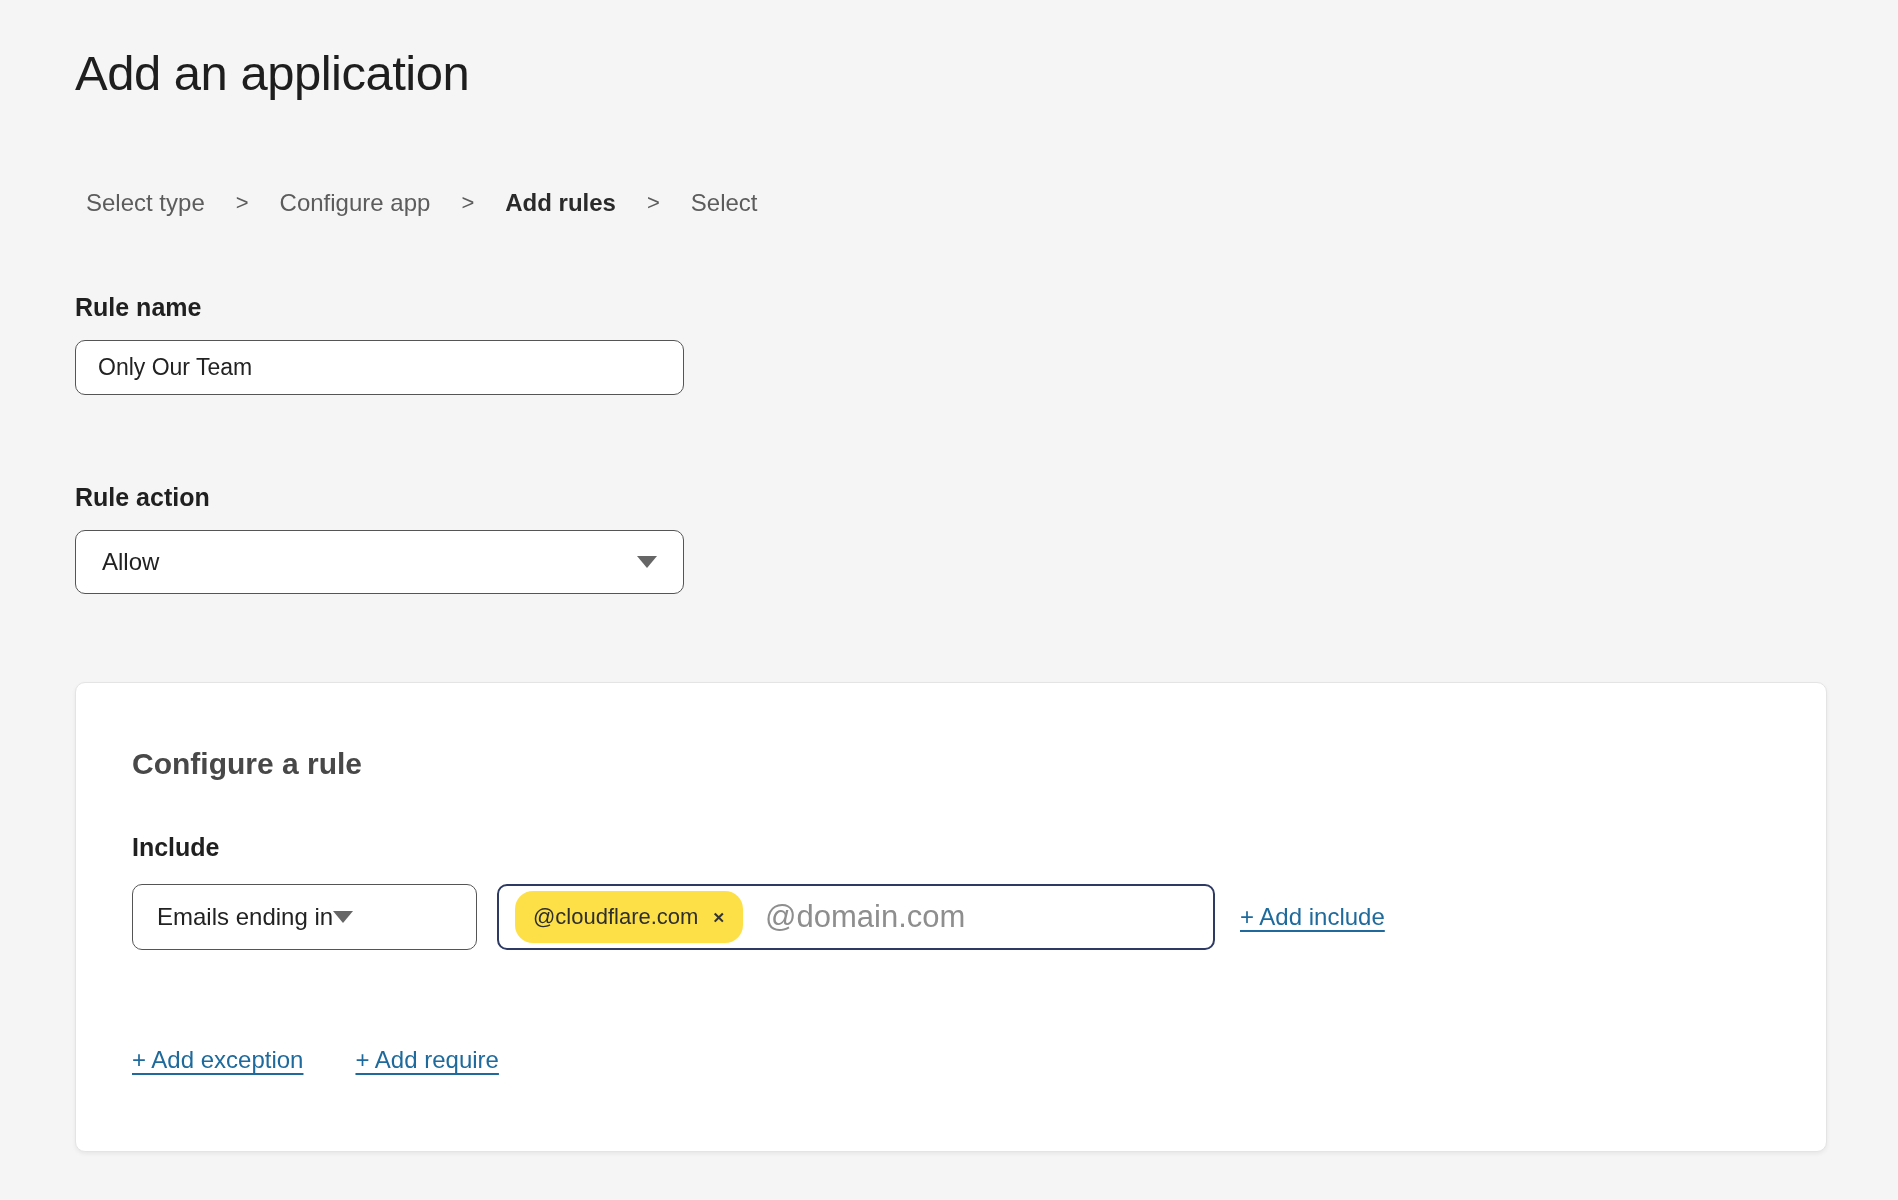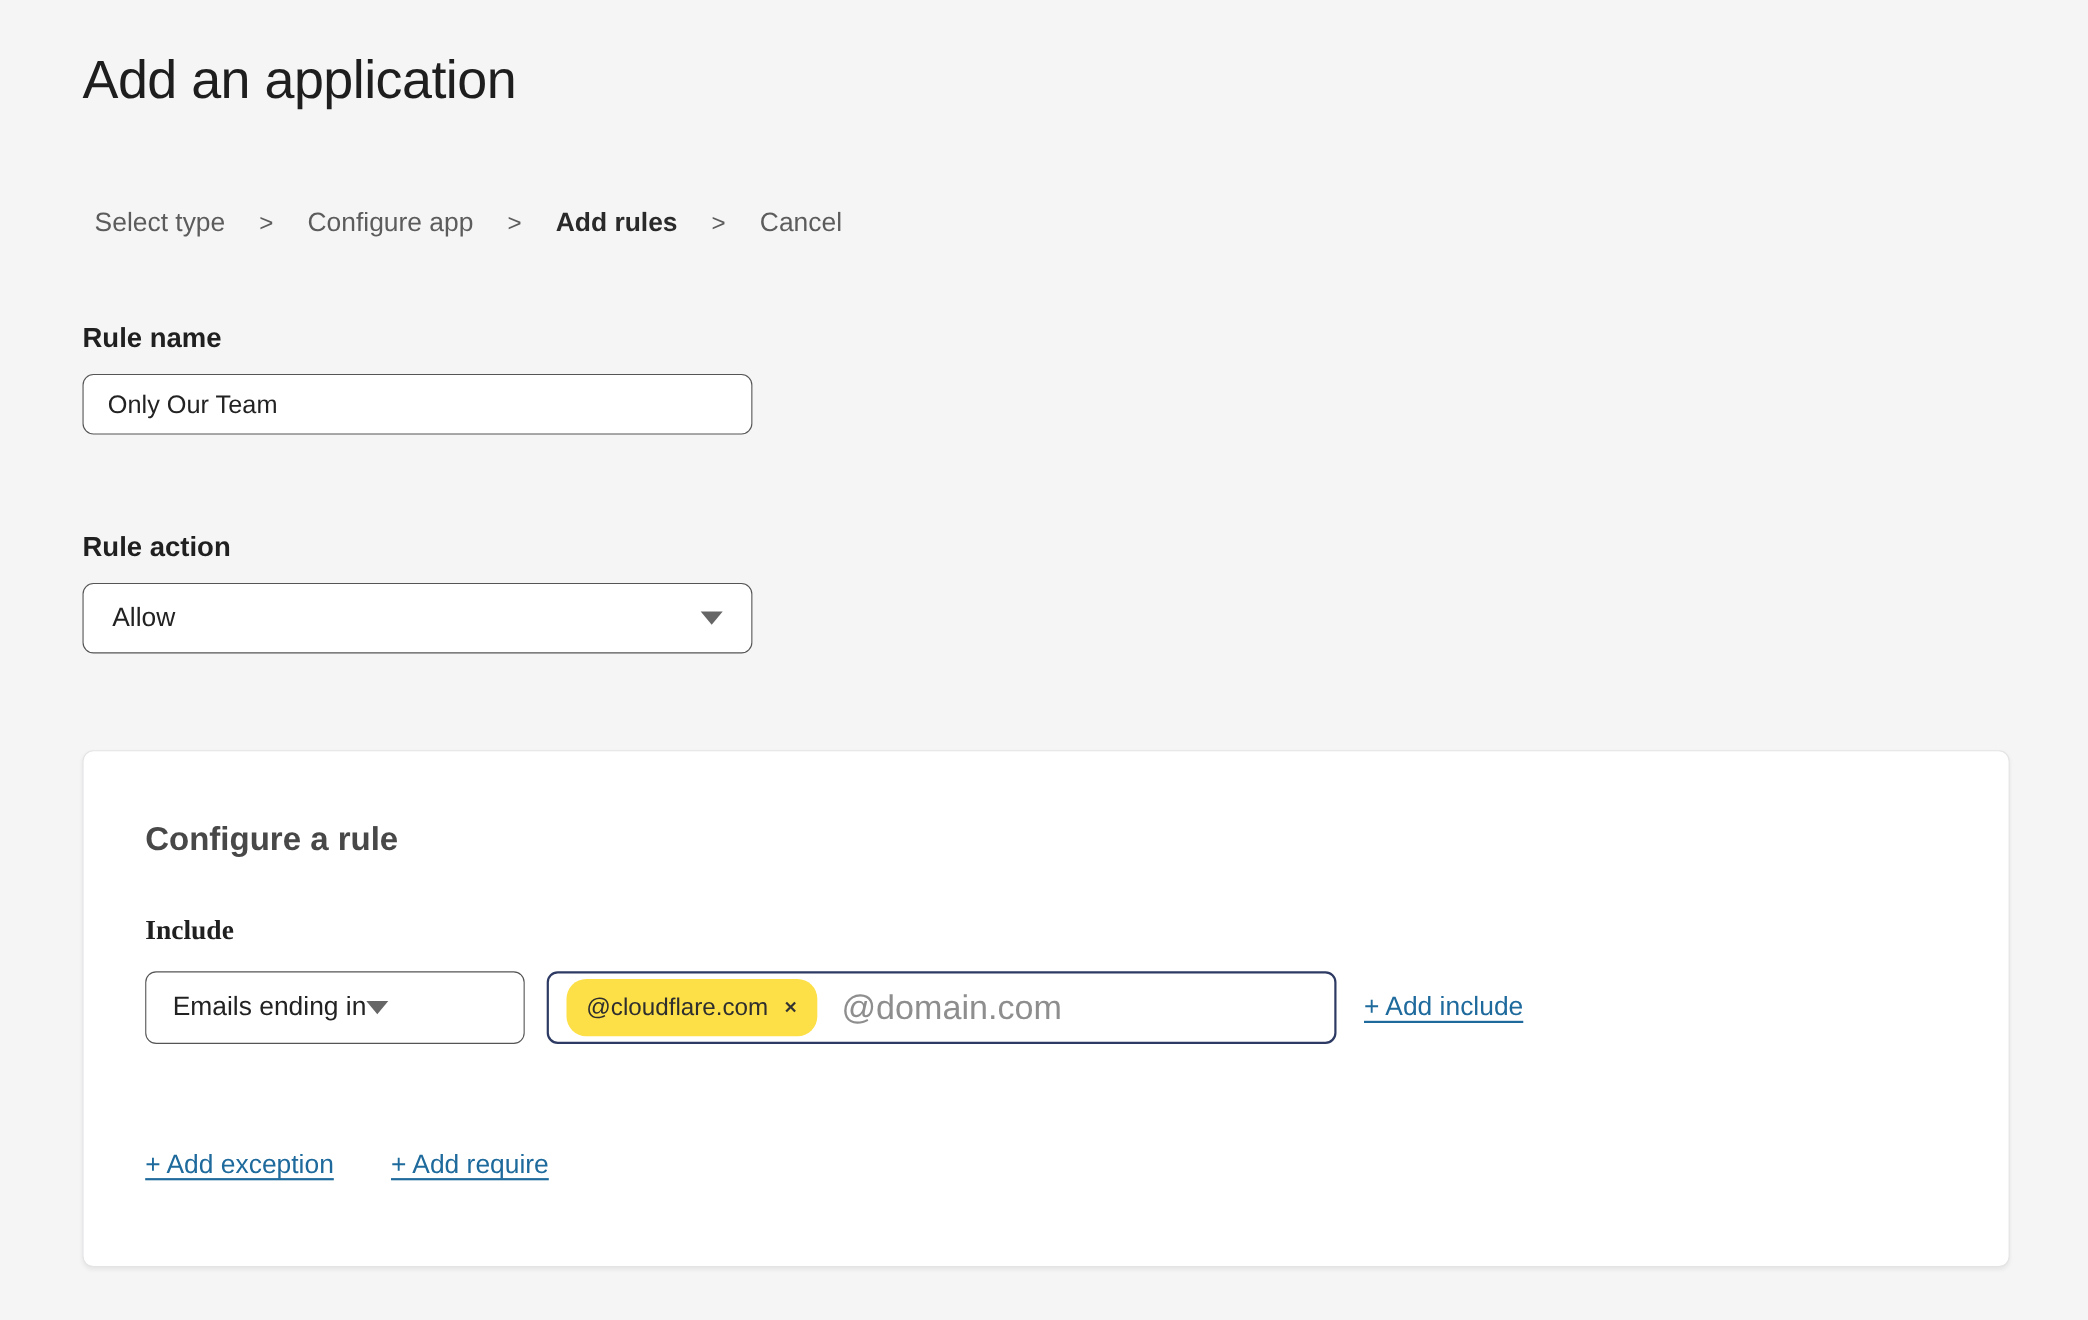--- a/index.html
+++ b/index.html
@@ -69,21 +69,21 @@
   
   .rule-card {
     position: absolute; left: 75px; top: 682px;
     width: 1752px; height: 470px;
     background: #ffffff; border: 1px solid #e4e4e5; border-radius: 10px;
     box-shadow: 0 2px 4px rgba(0,0,0,0.06);
     padding: 64px 60px 0 56px;
   }
   .card-title { font-size: 30px; font-weight: 700; color: #484848; }
   .include-label {
-    font-size: 25px; font-weight: 700; color: #202020; margin-top: 52px; font-family: Liberation Serif, serif;
+    font-size: 25px; font-weight: 700; color: #202020; margin-top: 52px;
   }
   .include-row { display: flex; align-items: center; margin-top: 22px; }
   .criteria-select {
     width: 345px; height: 66px; background: #ffffff;
     border: 1px solid #555555; border-radius: 10px;
     display: flex; align-items: center; justify-content: flex-start;
     padding: 0 24px; font-size: 24px; color: #222222; cursor: pointer;
   }
   .tag-input {
     margin-left: 20px; width: 718px; height: 66px;
@@ -121,21 +121,21 @@
     <h1 class="page-title">Add an application</h1>
   </div>
 
   <div class="breadcrumb">
     <span class="crumb">Select type</span>
     <span class="crumb-sep">&gt;</span>
     <span class="crumb">Configure app</span>
     <span class="crumb-sep">&gt;</span>
     <span class="crumb active">Add rules</span>
     <span class="crumb-sep">&gt;</span>
-    <span class="crumb">Cancel</span>
+    <span class="crumb">Select</span>
   </div>
 
   <div class="field-label label-rule-name">Rule name</div>
   <input class="text-input" type="text" value="Only Our Team" style="">
 
   <div class="field-label label-rule-action">Rule action</div>
   <div class="select-box">
     <span>Allow</span>
     <span class="caret-down"></span>
   </div>

